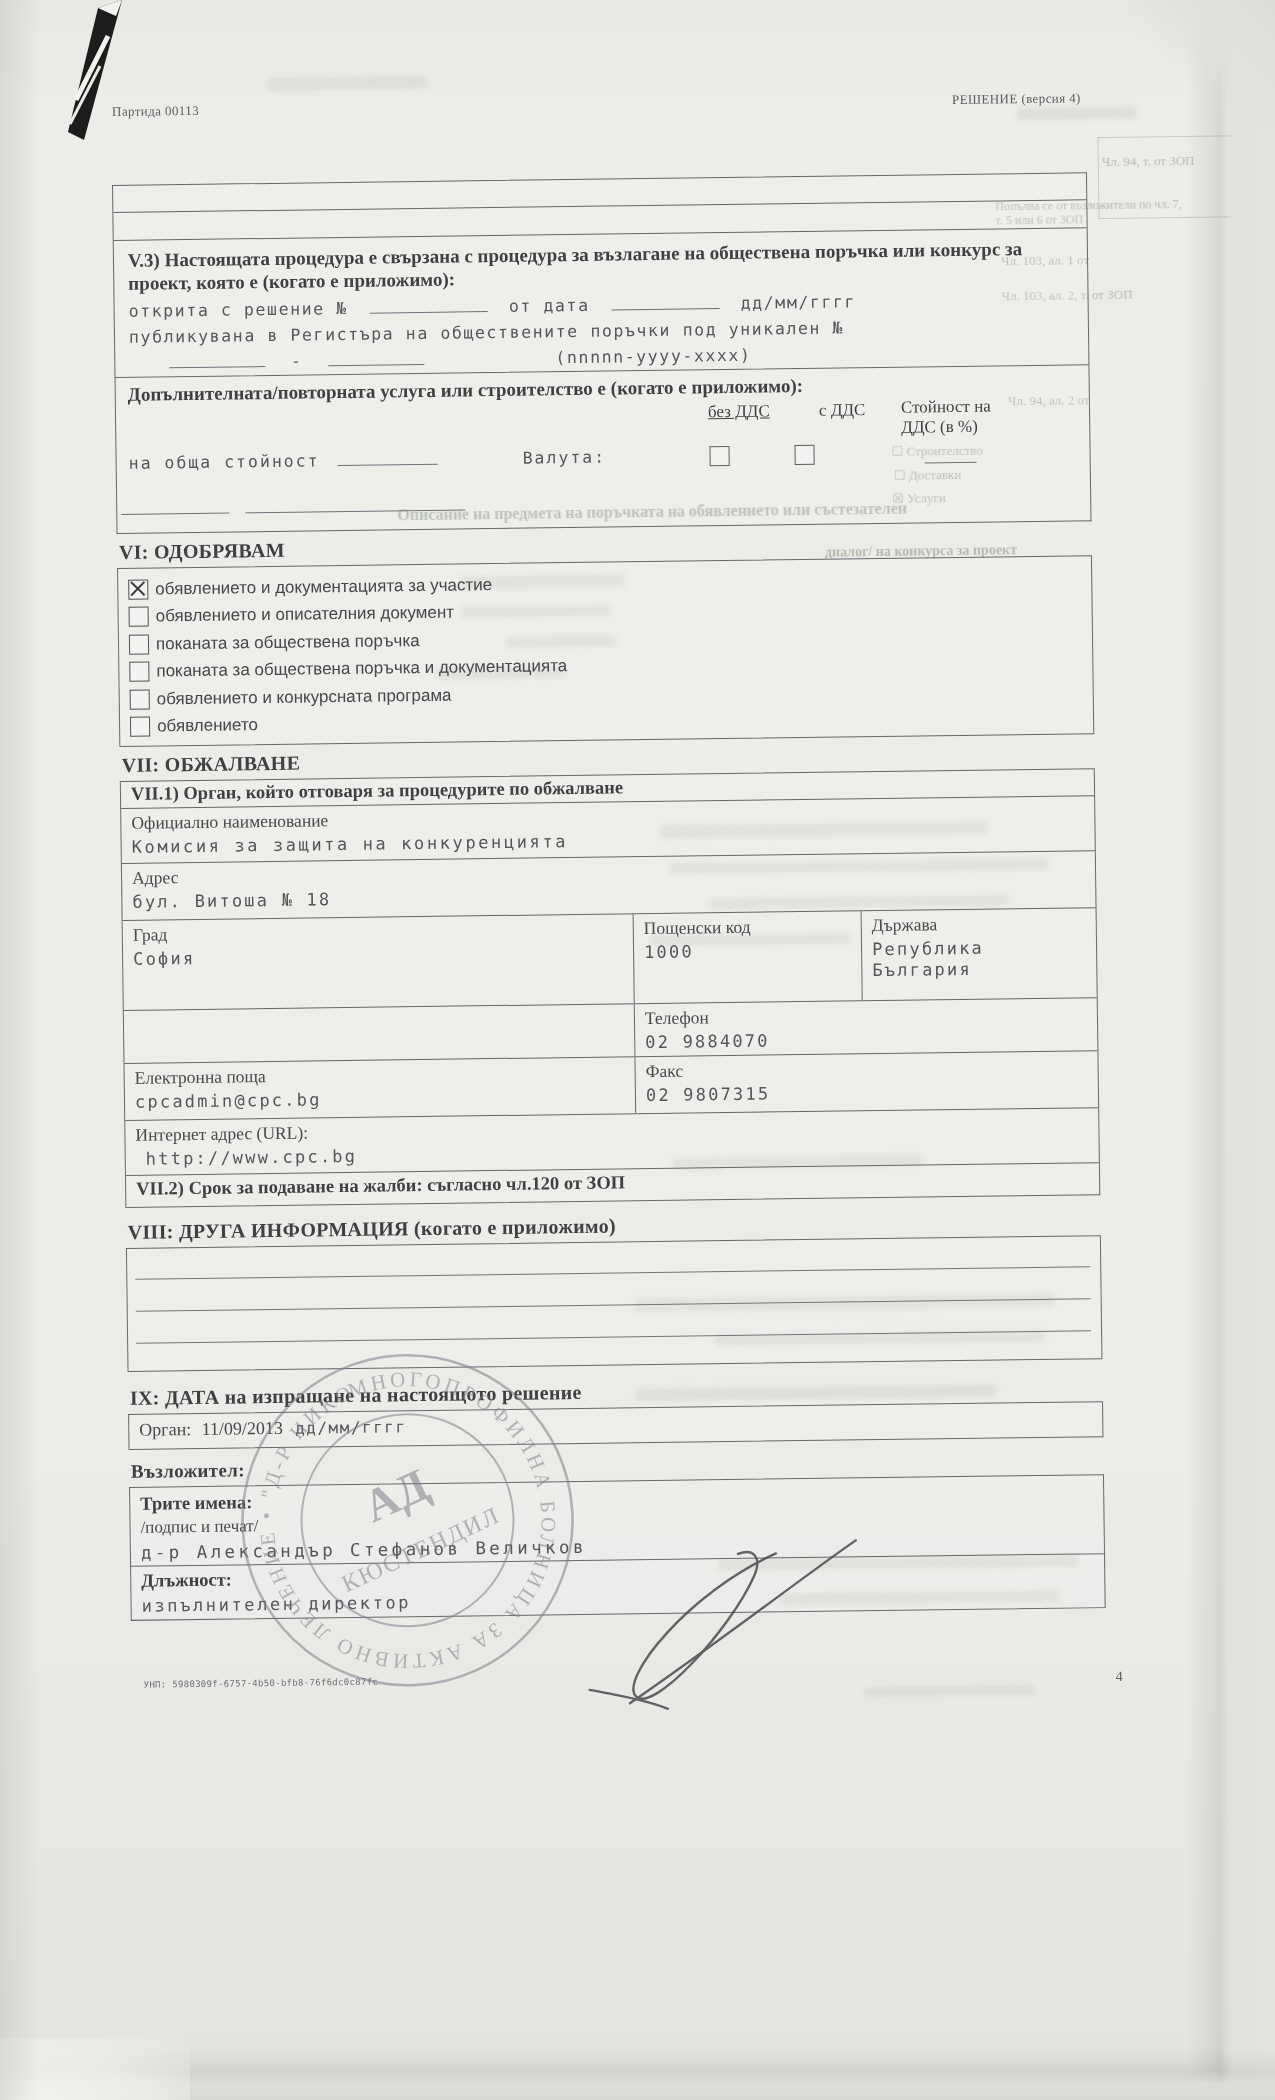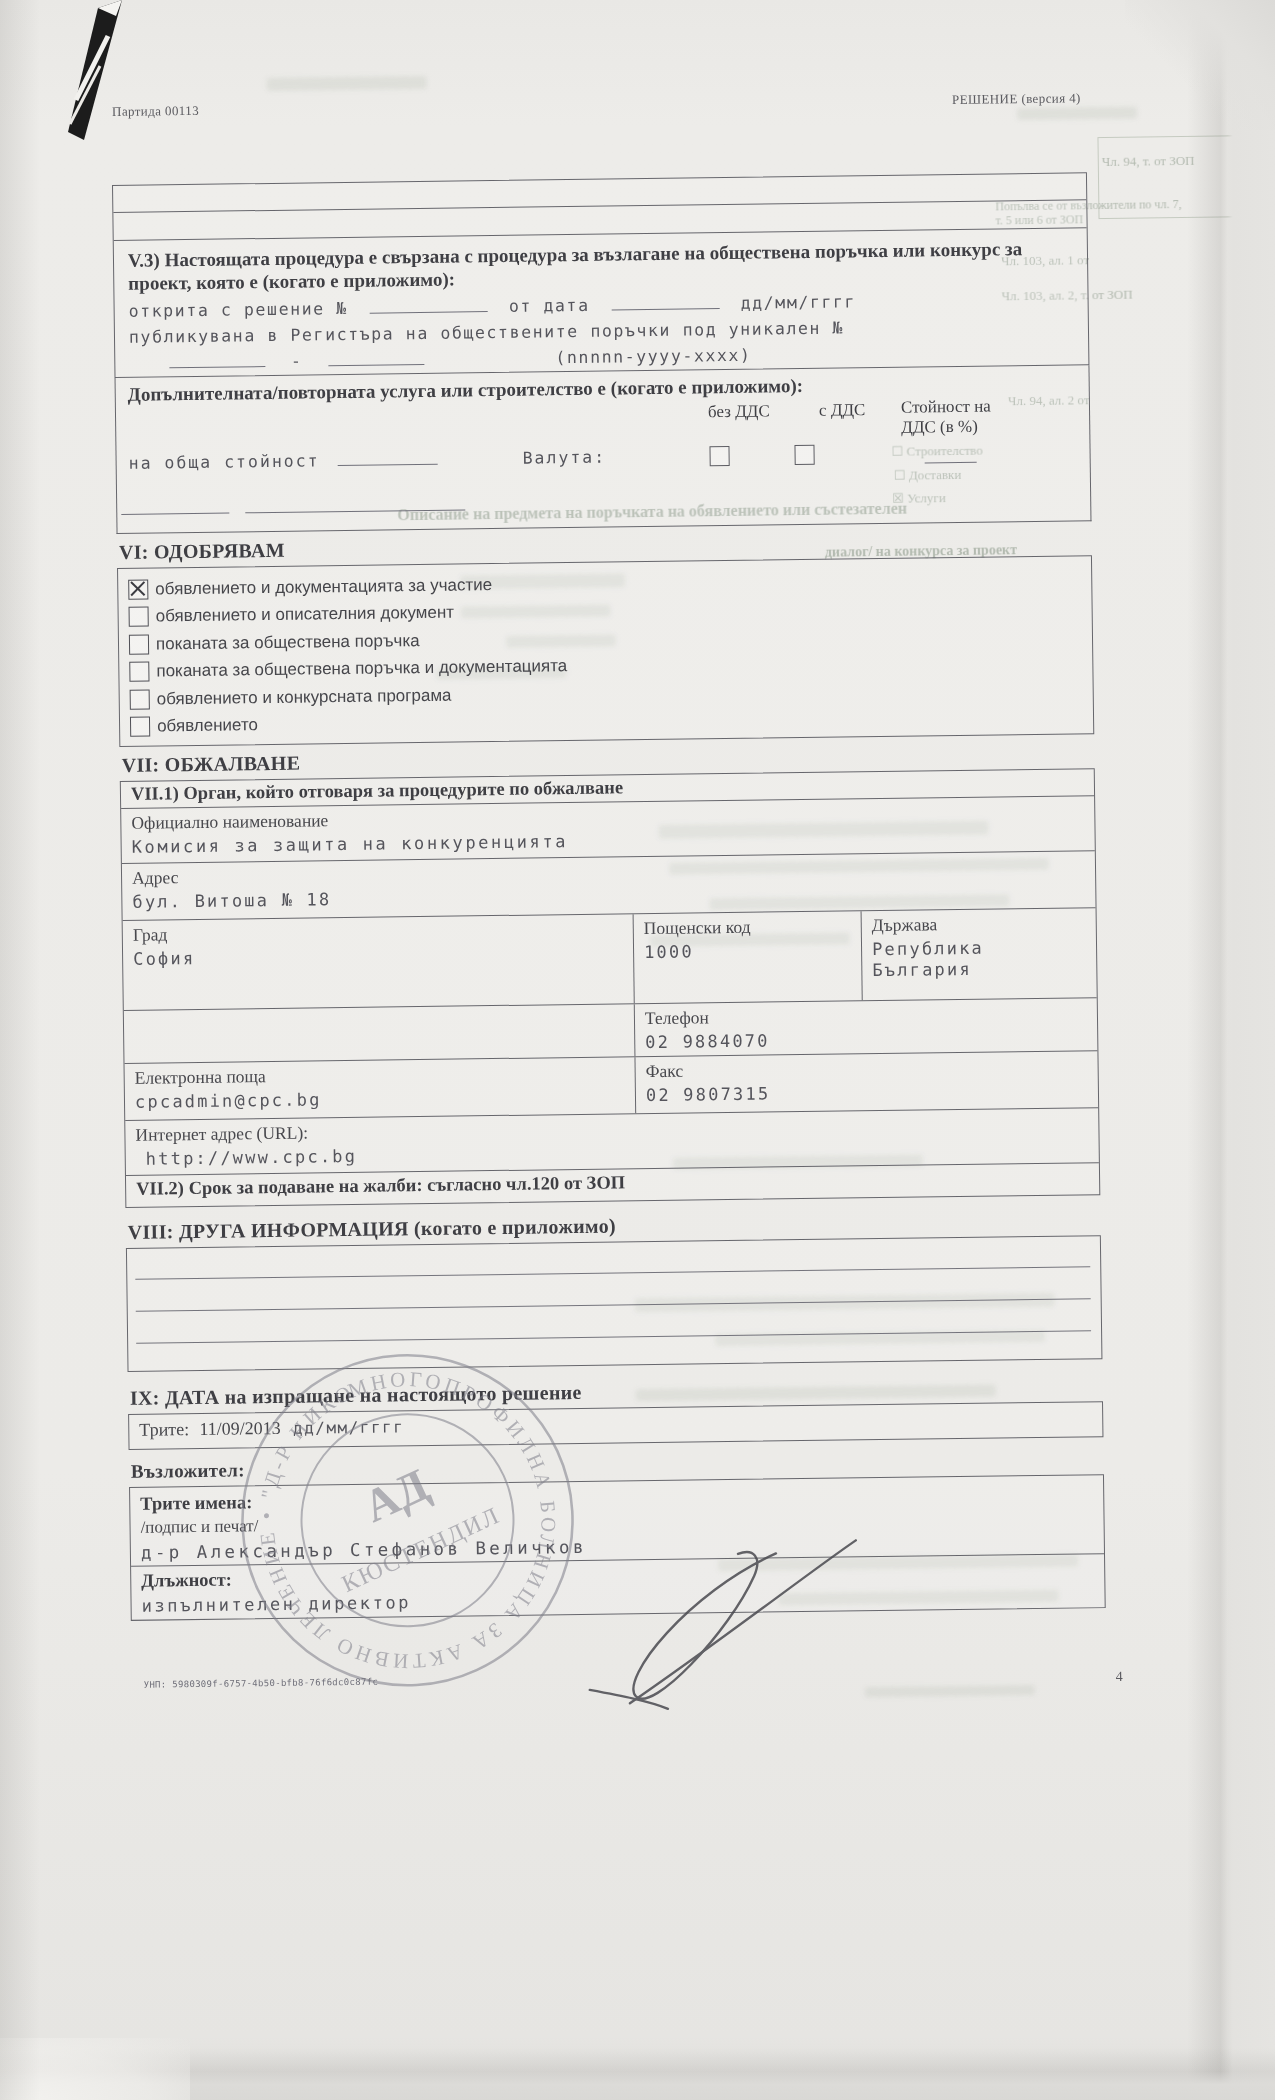--- a/index.html
+++ b/index.html
@@ -137,21 +137,21 @@
           <span class="blank" style="width:96px;margin-left:40px;"></span>
           <span style="margin:0 14px;">-</span>
           <span class="blank" style="width:96px;"></span>
           <span style="margin-left:120px;">(nnnnn-yyyy-xxxx)</span>
         </div>
       </div>
     </div>
 
     <div class="box b2">
       <div class="b2-title">Допълнителната/повторната услуга или строителство е (когато е приложимо):</div>
-      <span class="b2-col" style="left:592px;top:32px;">без ДДС</span>
+      <span class="b2-col" style="left:592px;top:32px;text-decoration:underline;">без ДДС</span>
       <span class="b2-col" style="left:703px;top:32px;">с ДДС</span>
       <span class="b2-col" style="left:785px;top:30px;">
         <span>Стойност на</span><br>
         <span>ДДС (в %)</span>
       </span>
       <div class="b2-vrow">
         <span class="mono" style="font-size:16.5px;letter-spacing:2px;">на обща стойност</span>
         <span class="blank" style="width:100px;margin-left:14px;"></span>
         <span class="mono" style="position:absolute;left:394px;top:0;font-size:16.5px;letter-spacing:2px;">Валута:</span>
         <span class="cbx" style="left:581px;top:0;"></span>
@@ -256,21 +256,21 @@
 
     <div class="box b5">
       <div class="wline"></div>
       <div class="wline"></div>
       <div class="wline"></div>
     </div>
 
     <div class="sec-h" style="margin-top:8px;">IX: ДАТА на изпращане на настоящото решение</div>
 
     <div class="box" style="height:36px;padding:5px 10px;">
-      <span style="font-size:18px;color:#48484d;">Трите:</span>
+      <span style="font-size:18px;color:#48484d;">Орган:</span>
       <span style="font-size:18px;color:#48484d;margin-left:6px;">11/09/2013</span>
       <span class="mono" style="font-size:16px;letter-spacing:1.5px;margin-left:8px;">дд/мм/гггг</span>
     </div>
 
     <div class="sec-h" style="font-size:19px;margin-top:4px;">Възложител:</div>
 
     <div class="box b7">
       <div class="bold-line">Трите имена:</div>
       <div class="note">/подпис и печат/</div>
       <div class="val" style="letter-spacing:3.4px;font-size:17.5px;">д-р Александър Стефанов Величков</div>

